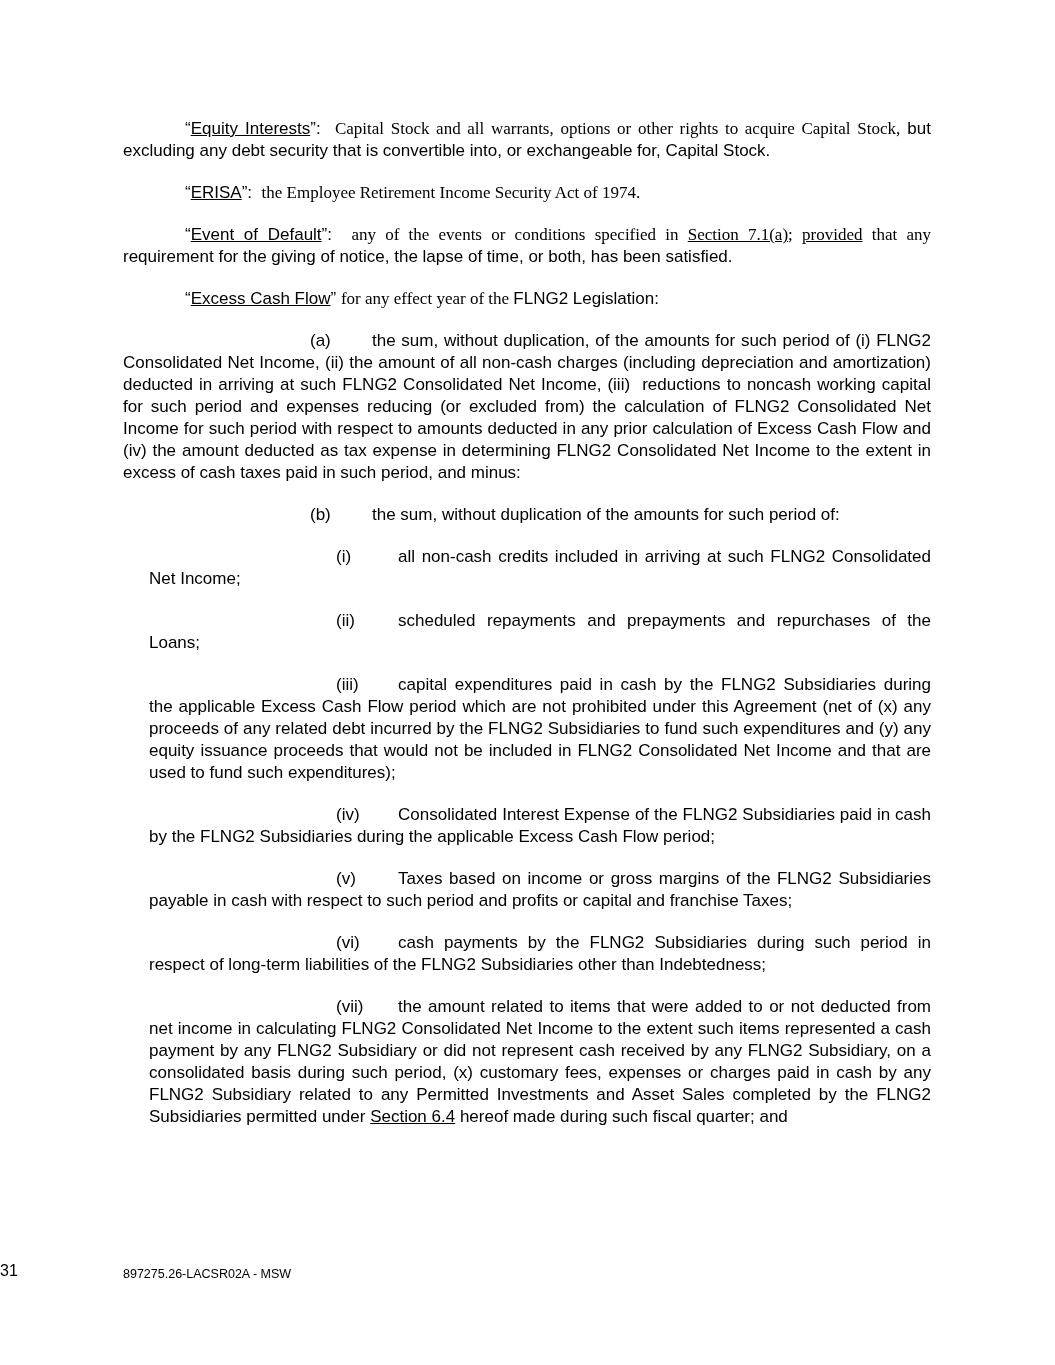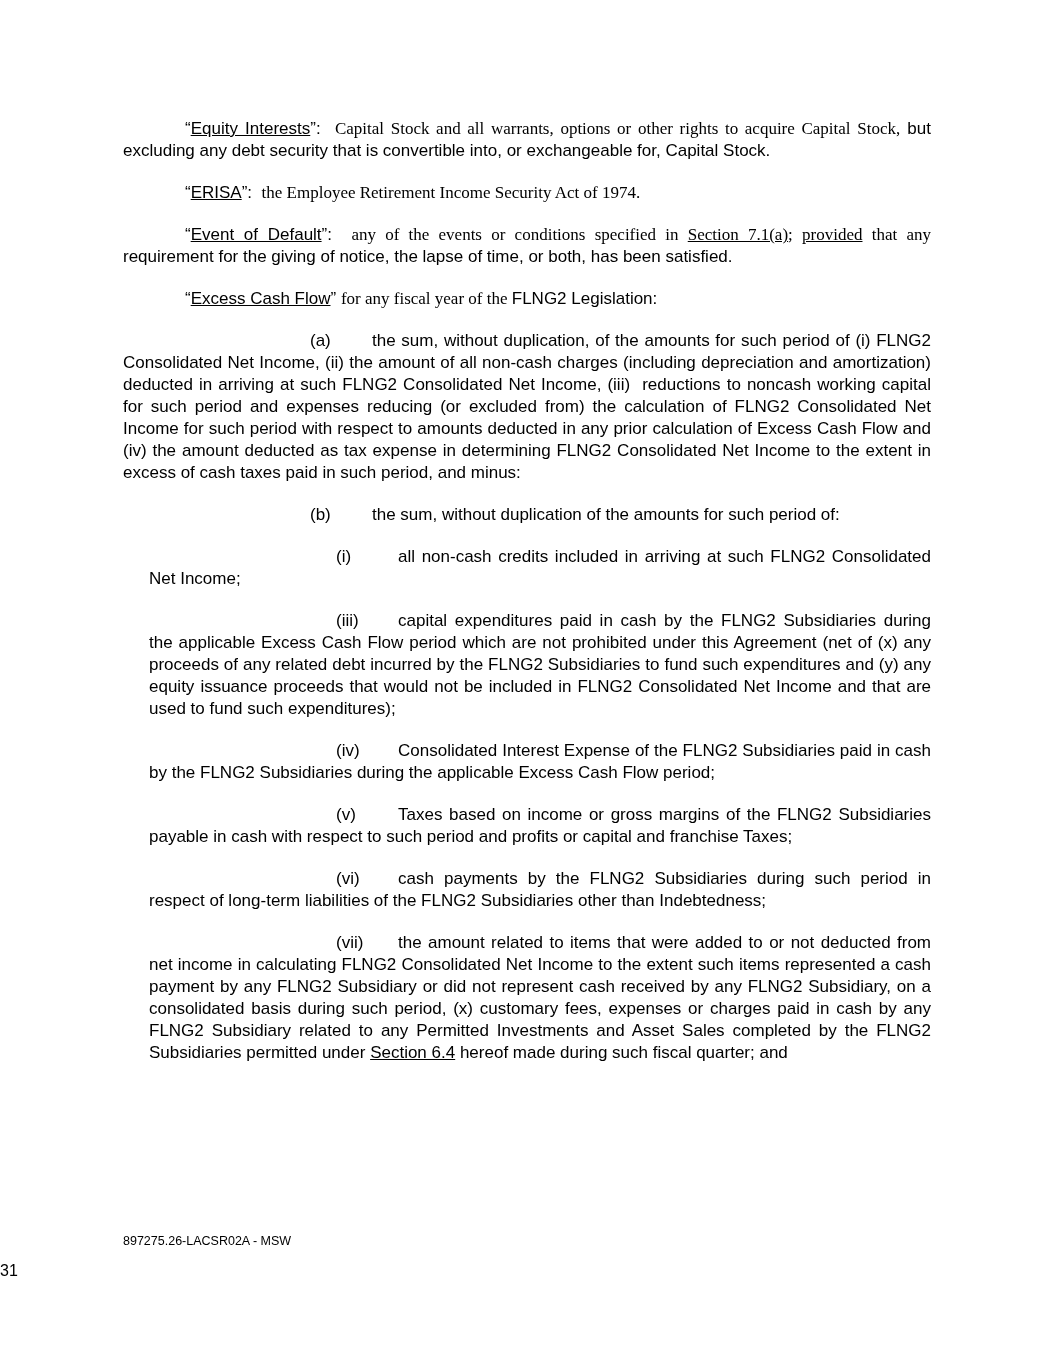--- a/index.html
+++ b/index.html
@@ -42,37 +42,38 @@
     left: 0;
     right: 0;
     top: 1262px;
     text-align: left;
     font-size: 16px;
     line-height: 18px;
   }
   .footer-doc-id {
     position: absolute;
     left: 123px;
-    top: 1234px;
+    top: 1267px;
     font-size: 12.5px;
     line-height: 14px;
   }
 </style>
 </head>
 <body>
 
 <div class="page">
   <main class="content">
       <p class="para p-definition"><span>“</span><span class="u">Equity Interests</span><span>”:&nbsp; </span><span class="serif">Capital Stock and all warrants, options or other rights to acquire Capital Stock,</span><span> but excluding any debt security that is convertible into, or exchangeable for, Capital Stock.</span></p>
       <p class="para p-definition"><span>“</span><span class="u">ERISA</span><span>”:&nbsp; </span><span class="serif">the Employee Retirement Income Security Act of 1974.</span></p>
       <p class="para p-definition"><span>“</span><span class="u">Event of Default</span><span>”:&nbsp; </span><span class="serif">any of the events or conditions specified in </span><span class="u serif">Section 7.1(a)</span><span class="serif">; </span><span class="u serif">provided</span><span class="serif"> that any </span><span>requirement for the giving of notice, the lapse of time, or both, has been satisfied.</span></p>
-      <p class="para p-definition"><span>“</span><span class="u">Excess Cash Flow</span><span>” </span><span class="serif">for any fiscal year of the </span><span>FLNG2 Legislation:</span></p>
+      <p class="para p-definition"><span>“</span><span class="u">Excess Cash Flow</span><span>” </span><span class="serif">for any effect year of the </span><span>FLNG2 Legislation:</span></p>
       <p class="para p-clause"><span class="label">(a)</span><span>the sum, without duplication, of the amounts for such period of (i) FLNG2 Consolidated Net Income, (ii) the amount of all non-cash charges (including depreciation and amortization) deducted in arriving at such FLNG2 Consolidated Net Income, (iii)&nbsp; reductions to noncash working capital for such period and expenses reducing (or excluded from) the calculation of FLNG2 Consolidated Net Income for such period with respect to amounts deducted in any prior calculation of Excess Cash Flow and (iv) the amount deducted as tax expense in determining FLNG2 Consolidated Net Income to the extent in excess of cash taxes paid in such period, and minus:</span></p>
       <p class="para p-clause"><span class="label">(b)</span><span>the sum, without duplication of the amounts for such period of:</span></p>
       <p class="para p-subclause"><span class="label">(i)</span><span>all non-cash credits included in arriving at such FLNG2 Consolidated Net Income;</span></p>
+      <p class="para p-subclause"><span class="label">(ii)</span><span>scheduled repayments and prepayments and repurchases of the Loans;</span></p>
       <p class="para p-subclause"><span class="label">(iii)</span><span>capital expenditures paid in cash by the FLNG2 Subsidiaries during the applicable Excess Cash Flow period which are not prohibited under this Agreement (net of (x)&nbsp;any proceeds of any related debt incurred by the FLNG2 Subsidiaries to fund such expenditures and (y)&nbsp;any equity issuance proceeds that would not be included in FLNG2 Consolidated Net Income and that are used to fund such expenditures);</span></p>
       <p class="para p-subclause"><span class="label">(iv)</span><span>Consolidated Interest Expense of the FLNG2 Subsidiaries paid in cash by the FLNG2 Subsidiaries during the applicable Excess Cash Flow period;</span></p>
       <p class="para p-subclause"><span class="label">(v)</span><span>Taxes based on income or gross margins of the FLNG2 Subsidiaries payable in cash with respect to such period and profits or capital and franchise Taxes;</span></p>
       <p class="para p-subclause"><span class="label">(vi)</span><span>cash payments by the FLNG2 Subsidiaries during such period in respect of long-term liabilities of the FLNG2 Subsidiaries other than Indebtedness;</span></p>
       <p class="para p-subclause"><span class="label">(vii)</span><span>the amount related to items that were added to or not deducted from net income in calculating FLNG2 Consolidated Net Income to the extent such items represented a cash payment by any FLNG2 Subsidiary or did not represent cash received by any FLNG2 Subsidiary, on a consolidated basis during such period, (x)&nbsp;customary fees, expenses or charges paid in cash by any FLNG2 Subsidiary related to any Permitted Investments and Asset Sales completed by the FLNG2 Subsidiaries permitted under </span><span class="u">Section 6.4</span><span> hereof made during such fiscal quarter; and</span></p>
     </main>
   <div class="footer-page-number">31</div>
   <div class="footer-doc-id">897275.26-LACSR02A - MSW</div>
 </div>
 

